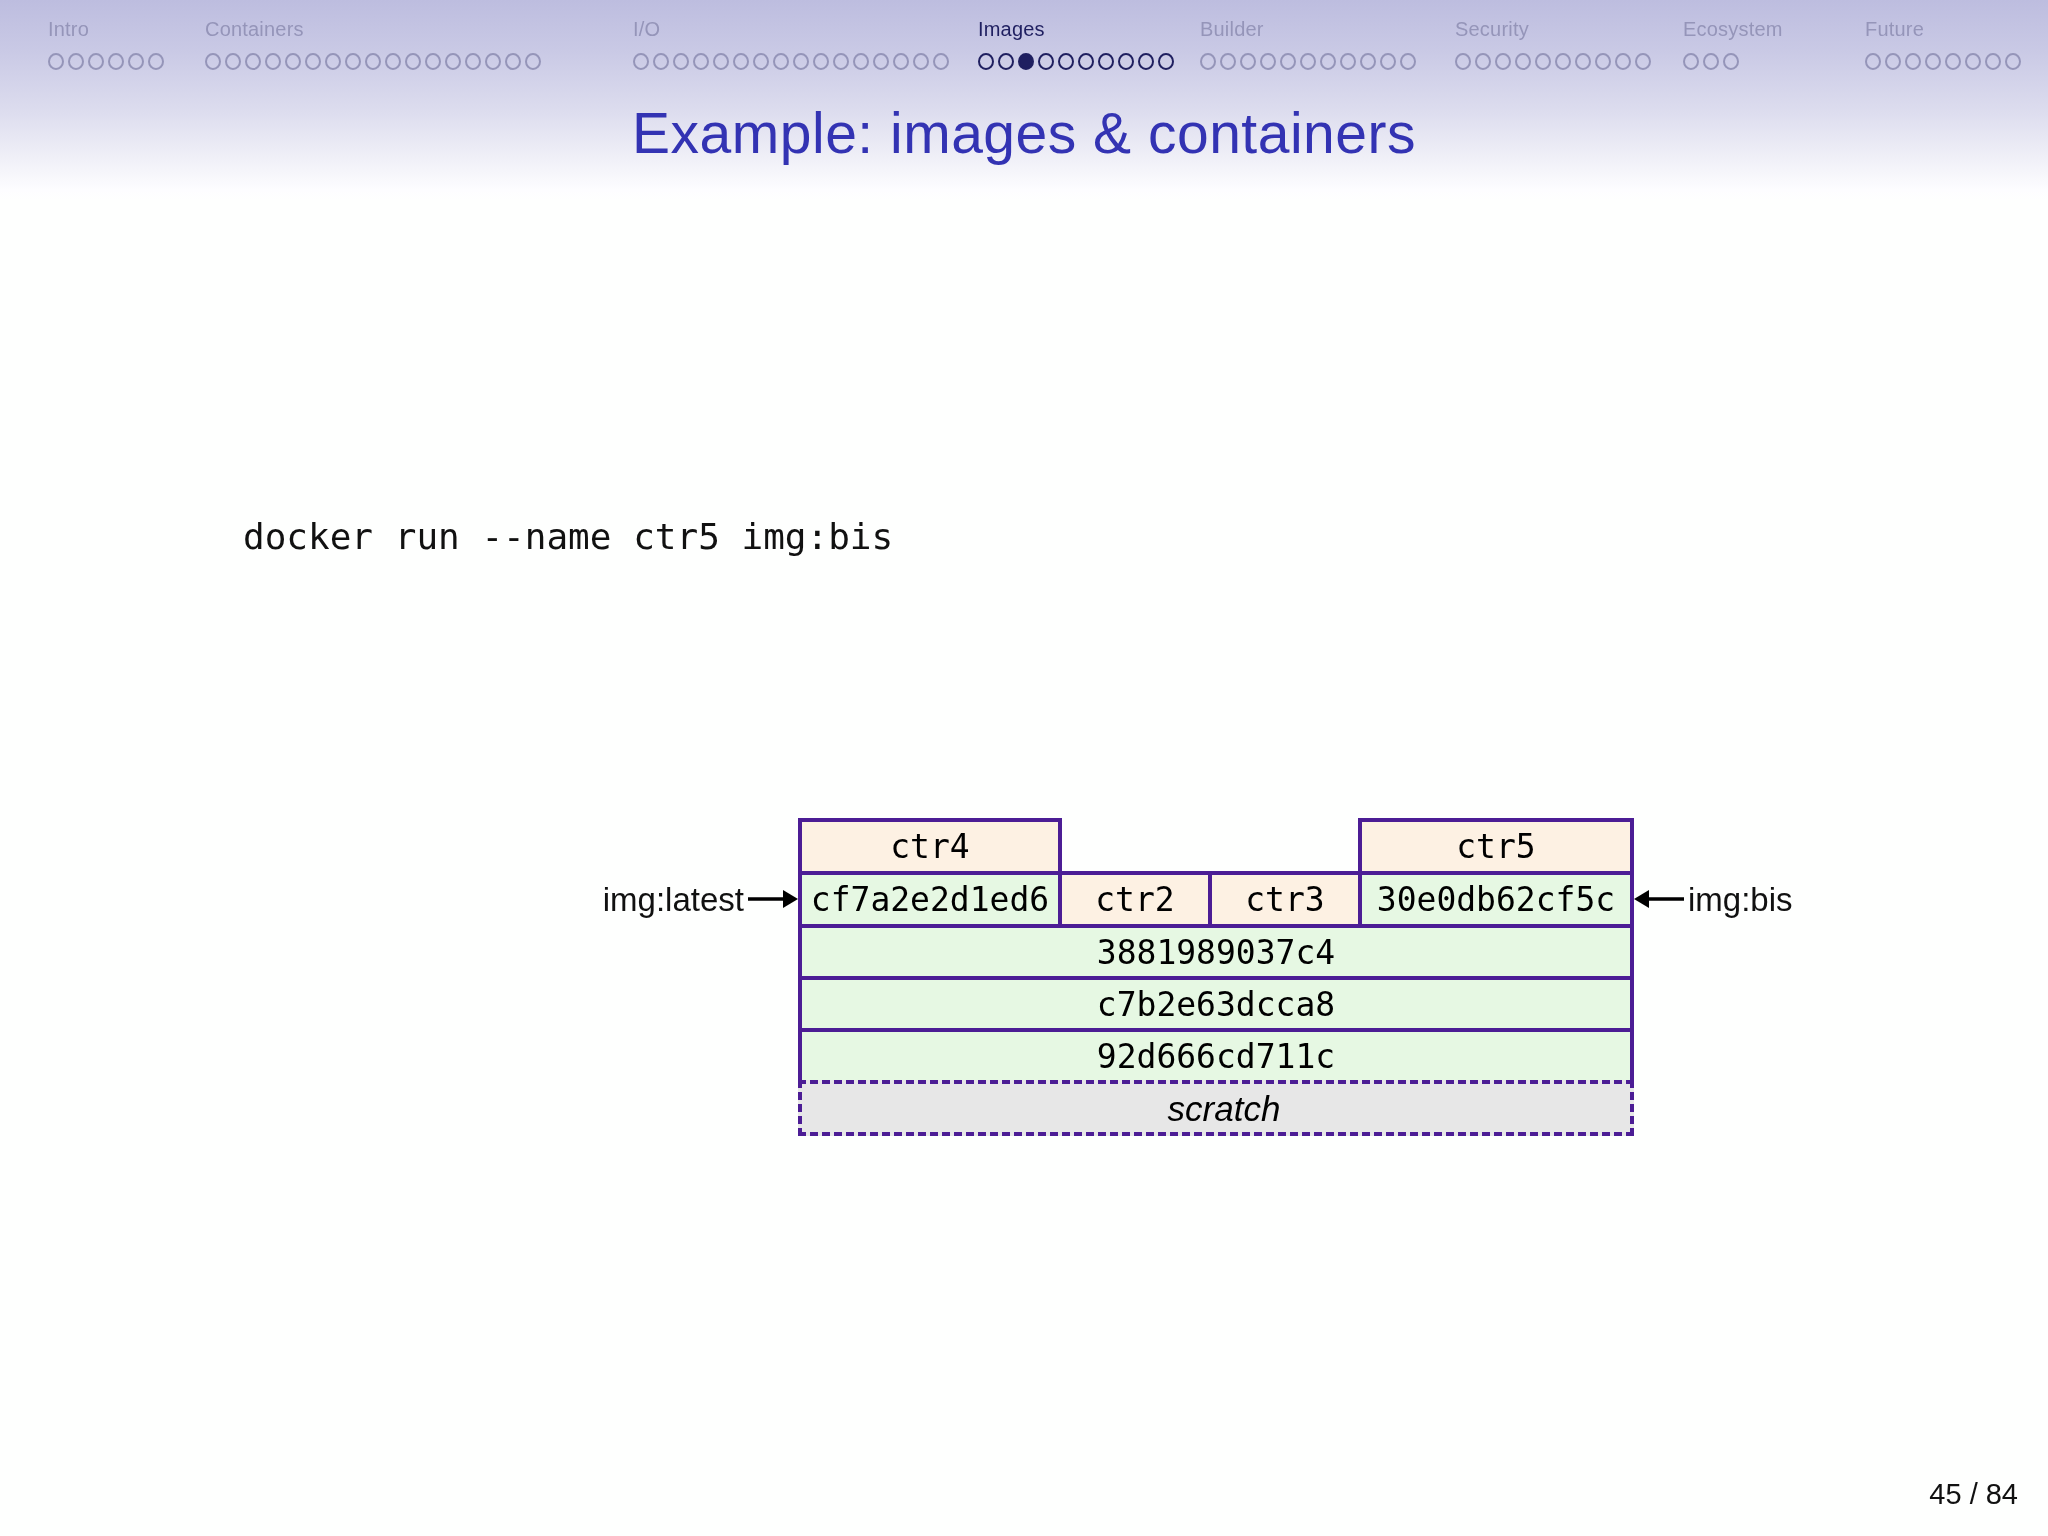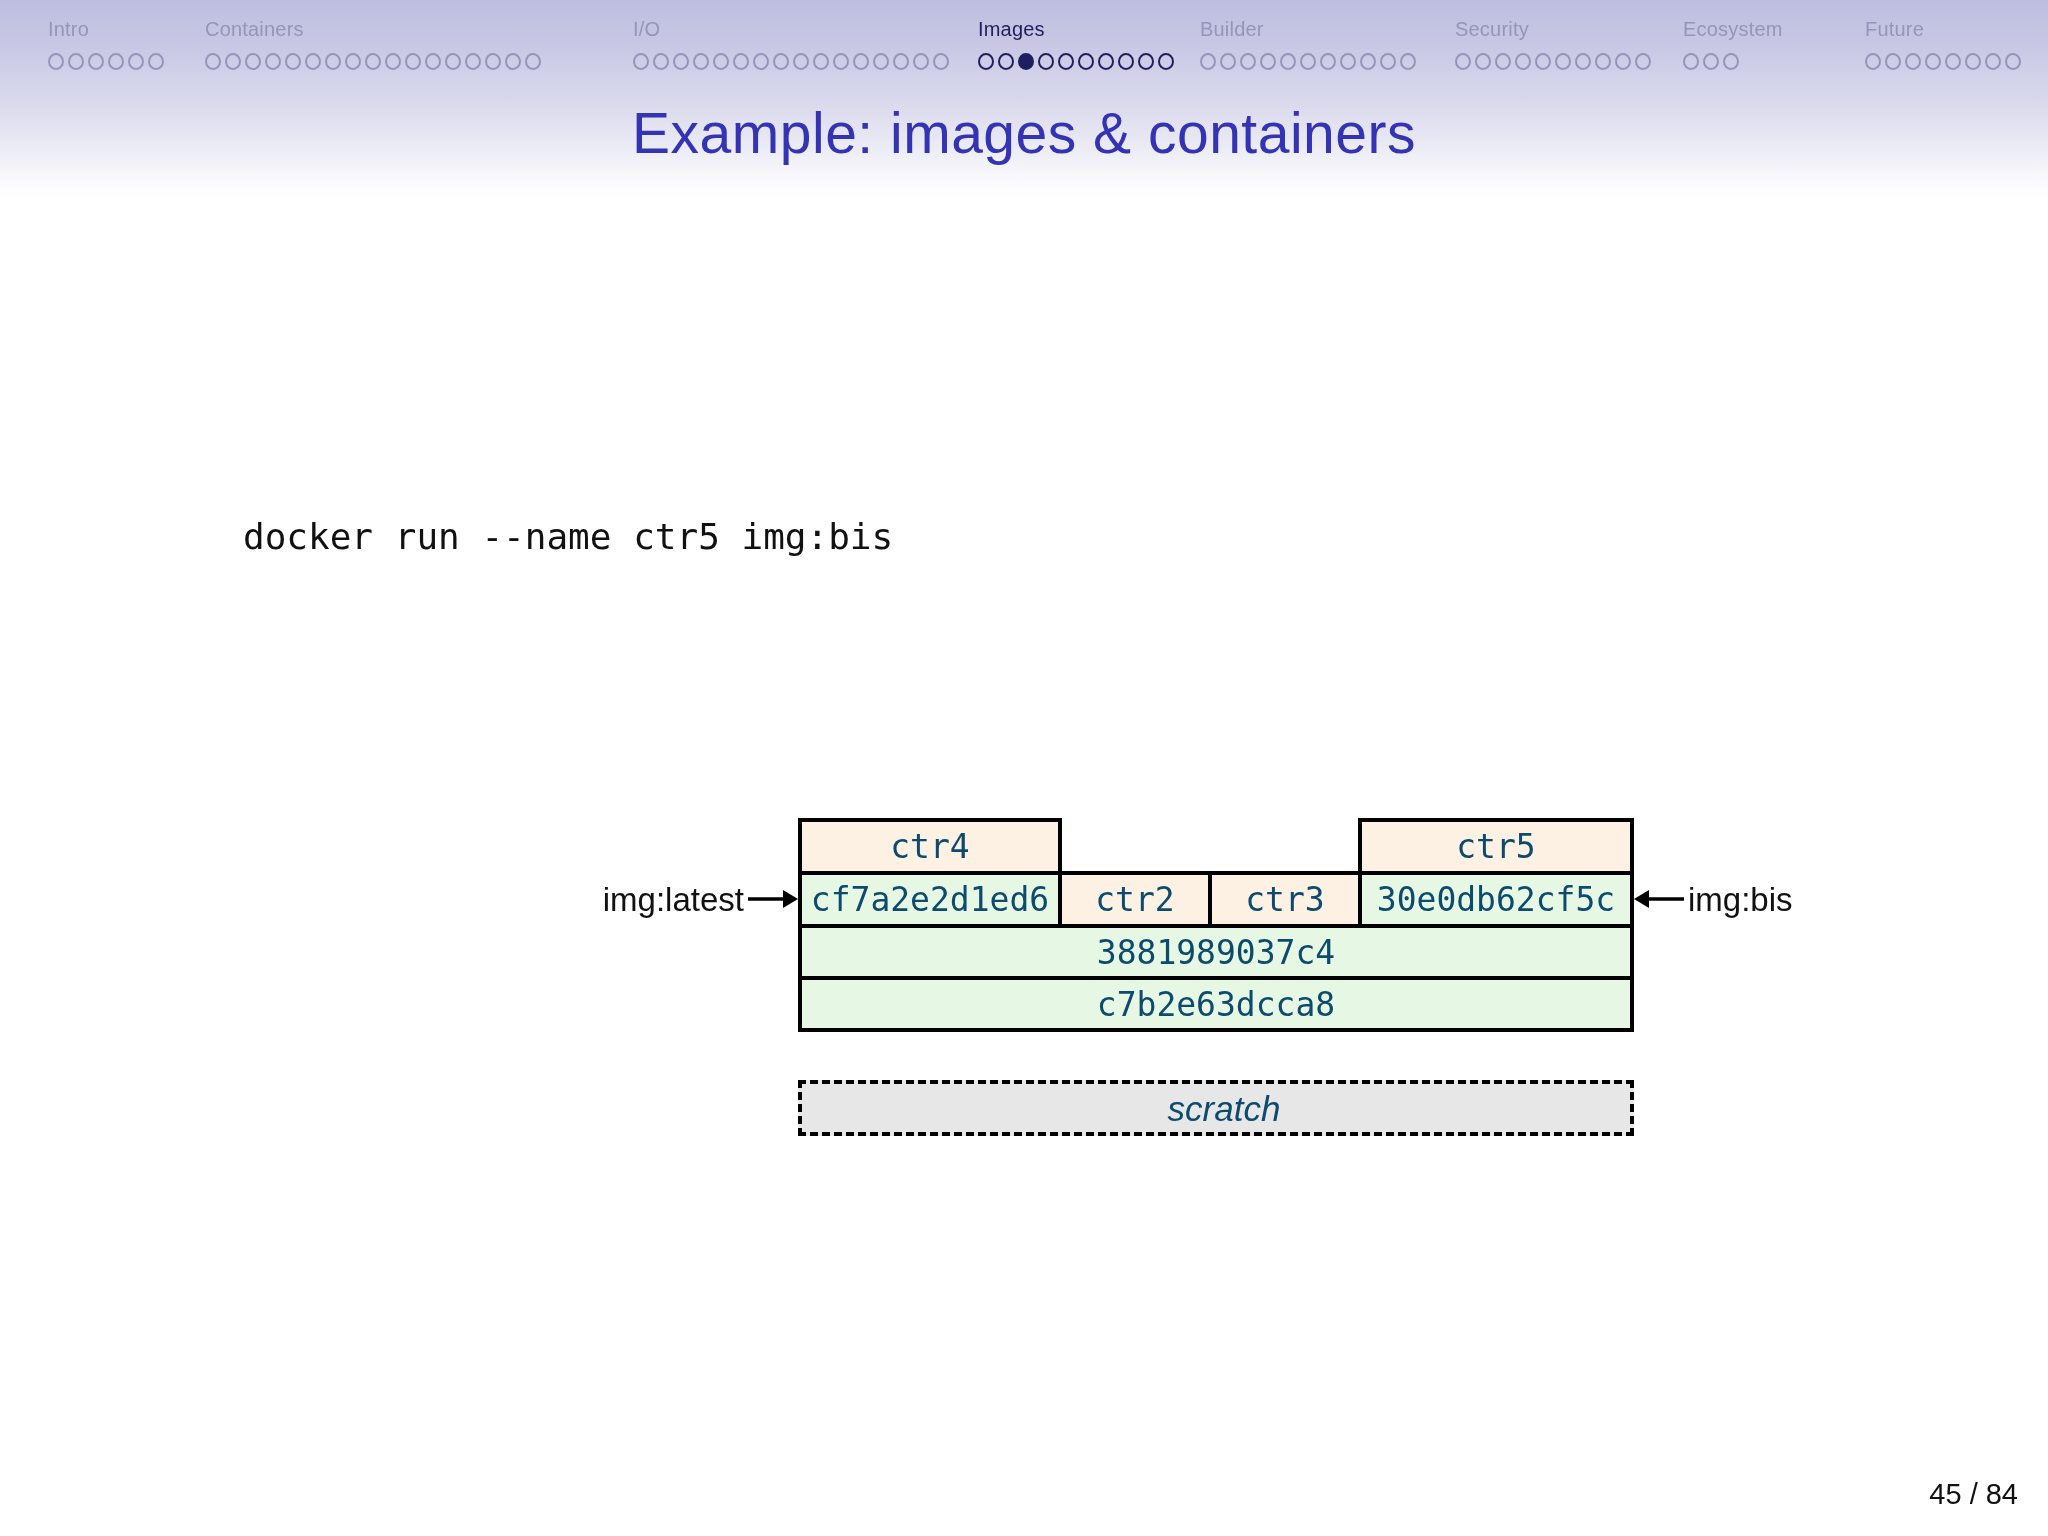--- a/index.html
+++ b/index.html
@@ -47,24 +47,24 @@
     position:absolute;left:243px;top:516px;
     font-family:"DejaVu Sans Mono",monospace;
     font-size:36px;color:#111;
     white-space:pre;
   }
   
   .diagram{position:absolute;left:798px;top:818px;width:836px;height:324px;}
   .box{
     position:absolute;
     box-sizing:border-box;
-    border:4px solid #000000;
+    border:4px solid #4c1d95;
     display:flex;align-items:center;justify-content:center;
     font-family:"DejaVu Sans Mono",monospace;
-    font-size:33px;color:#0c4a6e;
+    font-size:33px;color:#000000;
     line-height:1;
   }
   .peach{background:var(--container-fill,#fdf1e3);}
   .green{background:var(--layer-fill,#e6f8e3);}
   .gray{background:var(--base-fill,#e7e7e7);}
   .b-ctr4{left:0;top:0;width:264px;height:57px;}
   .b-ctr5{left:560px;top:0;width:276px;height:57px;}
   .b-c1{left:0;top:53px;width:264px;height:57px;}
   .b-c2{left:260px;top:53px;width:154px;height:57px;}
   .b-c3{left:410px;top:53px;width:154px;height:57px;}
@@ -233,20 +233,21 @@
     <div class="box peach b-ctr4">ctr4</div>
     <div class="box peach b-ctr5">ctr5</div>
 
     <div class="box green b-c1">cf7a2e2d1ed6</div>
     <div class="box peach b-c2">ctr2</div>
     <div class="box peach b-c3">ctr3</div>
     <div class="box green b-c4">30e0db62cf5c</div>
 
     <div class="box green b-row1">3881989037c4</div>
     <div class="box green b-row2">c7b2e63dcca8</div>
+    <div class="box green b-row3">92d666cd711c</div>
 
     <div class="box gray b-base">scratch</div>
   </div>
 
   <div class="tag tag-left">img:latest</div>
   <svg class="arrow arrow-left" width="50" height="26" aria-hidden="true">
     <line x1="0" y1="13" x2="38" y2="13" stroke="#000" stroke-width="3.5"></line>
     <polygon points="35,4 50,13 35,22" fill="#000"></polygon>
   </svg>
 

